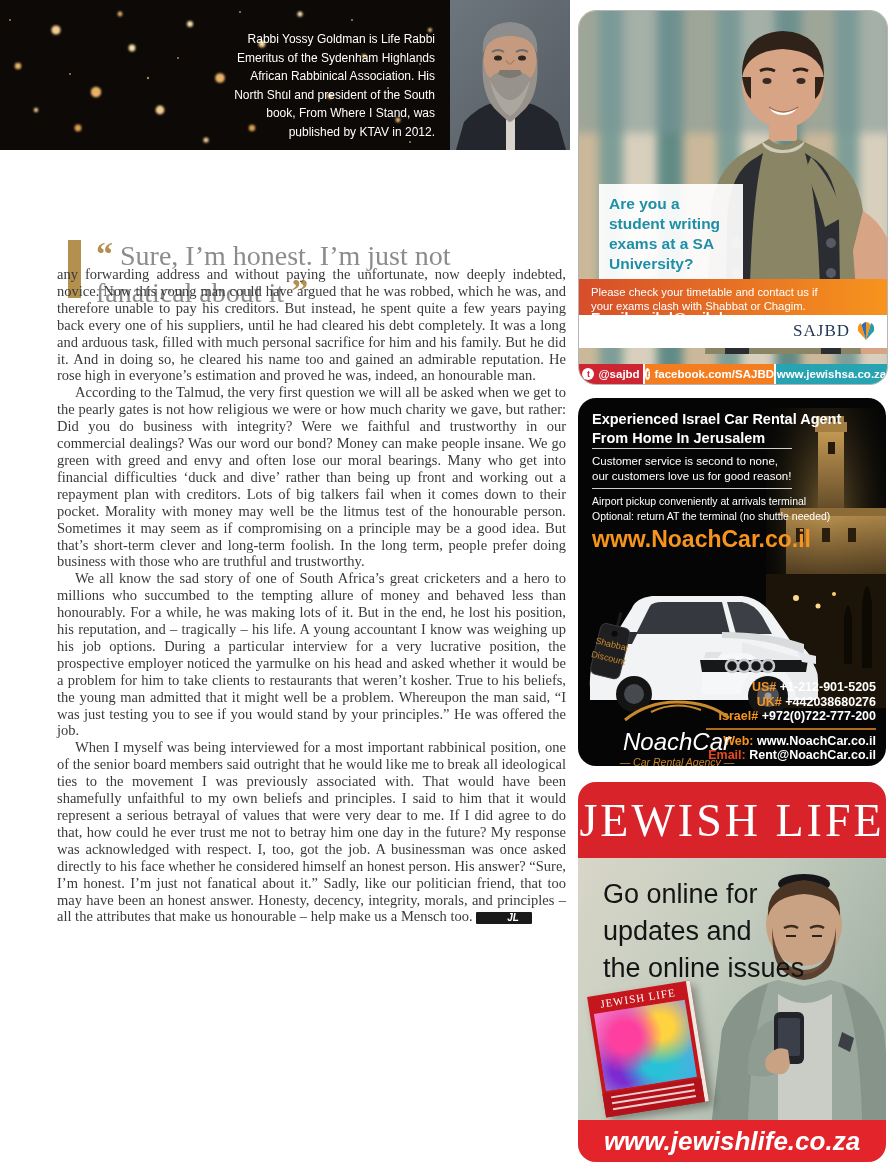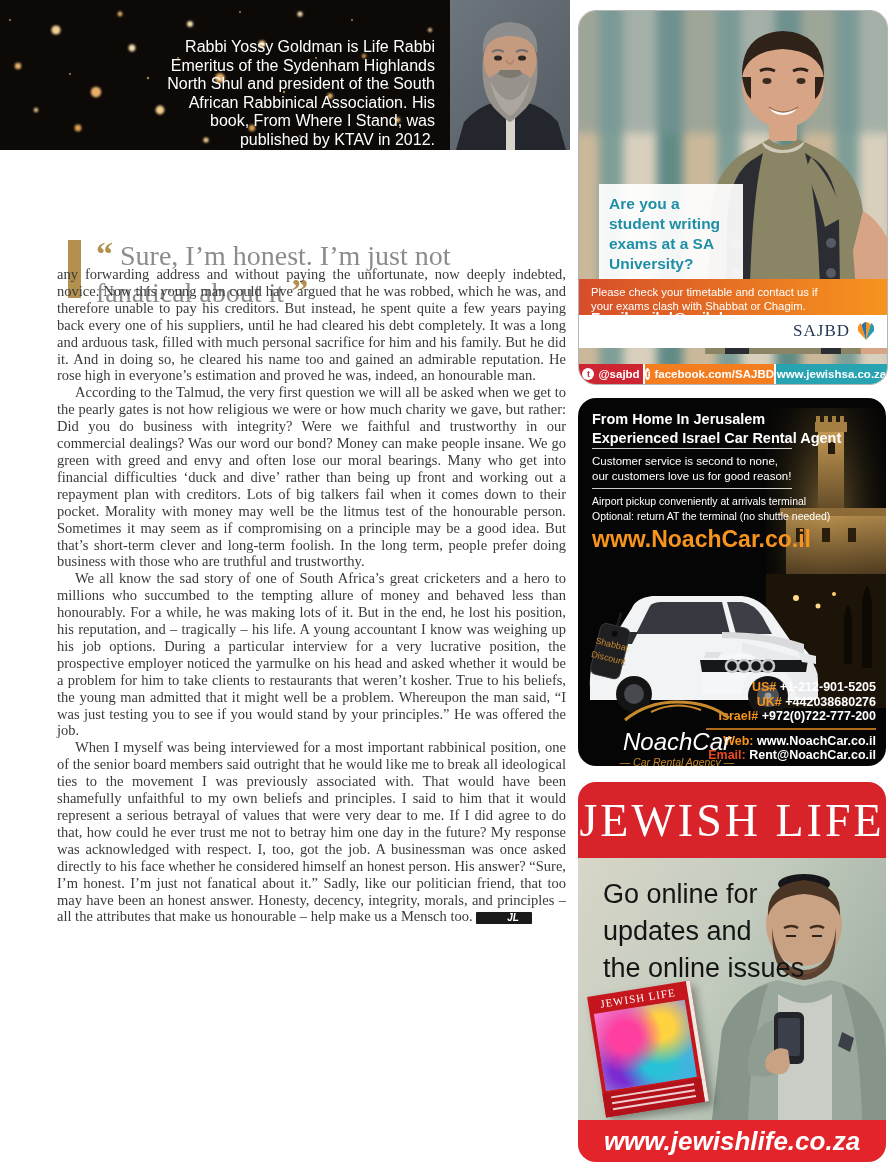--- a/index.html
+++ b/index.html
@@ -3,21 +3,21 @@
 <meta charset="utf-8">
 <style>
   html,body{margin:0;padding:0;background:#fff;}
   .page{position:relative;width:892px;height:1169px;background:#ffffff;overflow:hidden;
         font-family:"Liberation Sans",sans-serif;}
 
   
   .hero{position:absolute;left:0;top:0;width:570px;height:150px;background:#0c0906;}
   .hero-stars{position:absolute;left:0;top:0;}
   .hero-caption{position:absolute;left:160px;top:30px;width:275px;text-align:right;
-    color:#ffffff;font-size:16px;line-height:18.5px;font-family:"Liberation Sans",sans-serif;margin-top:8px;}
+    color:#ffffff;font-size:12px;line-height:18.5px;font-family:"Liberation Sans",sans-serif;}
   .hero-photo{position:absolute;left:450px;top:0;width:120px;height:150px;}
 
   
   .pullquote{position:absolute;left:68px;top:188px;width:500px;margin-top:48px;}
   .pq-bar{position:absolute;left:0;top:4px;width:13px;height:58px;background:#b3904e;}
   .pq-text{margin-left:28px;font-family:"Liberation Serif",serif;font-size:28px;
     line-height:35px;color:#8c8c8c;}
   .pq-mark{color:#b3904e;font-weight:bold;font-size:34px;font-family:"Liberation Serif",serif;}
 
   
@@ -151,22 +151,22 @@
       </g>
       <defs>
           <filter id="starblur" x="-20%" y="-20%" width="140%" height="140%">
             <feGaussianBlur stdDeviation="1.1"></feGaussianBlur>
           </filter>
         </defs>
     </svg>
     <div class="hero-caption">
       <div>Rabbi Yossy Goldman is Life Rabbi</div>
       <div>Emeritus of the Sydenham Highlands</div>
+      <div>African Rabbinical Association. His</div>
       <div>North Shul and president of the South</div>
-      <div>African Rabbinical Association. His</div>
       <div>book, From Where I Stand, was</div>
       <div>published by KTAV in 2012.</div>
     </div>
     <svg class="hero-photo" width="120" height="150" viewBox="0 0 120 150">
       <defs>
         <linearGradient id="pbg" x1="0" y1="0" x2="1" y2="1">
           <stop offset="0" stop-color="#6d757d"></stop>
             <stop offset="1" stop-color="#555c63"></stop>
         </linearGradient>
       </defs>
@@ -292,22 +292,22 @@
         <rect x="56" y="120" width="8" height="14" fill="#2a1d0c"></rect>
       <rect x="82" y="120" width="8" height="14" fill="#2a1d0c"></rect>
       <rect x="0" y="166" width="120" height="134" fill="#1c1409"></rect>
       <path d="M96 196 Q101 160 106 196 L106 260 L96 260 Z" fill="#0d0a04"></path>
       <path d="M78 210 Q82 184 86 210 L86 256 L78 256 Z" fill="#0d0a04"></path>
       <circle cx="30" cy="190" r="3" fill="#ffd98a"></circle>
         <circle cx="52" cy="198" r="2.5" fill="#ffd98a"></circle>
       <circle cx="68" cy="186" r="2" fill="#ffce6b"></circle>
     </svg>
     <div class="noach-head">
+      <div>Experienced Israel Car Rental Agent</div>
       <div>From Home In Jerusalem</div>
-      <div>Experienced Israel Car Rental Agent</div>
     </div>
     <div class="hr1" style="top:50px"></div>
     <div class="noach-sub1">
       <div>Customer service is second to none,</div>
       <div>our customers love us for good reason!</div>
     </div>
     <div class="hr1" style="top:90px"></div>
     <div class="noach-sub2">
       <div>Airport pickup conveniently at arrivals terminal</div>
       <div>Optional: return AT the terminal (no shuttle needed)</div>

